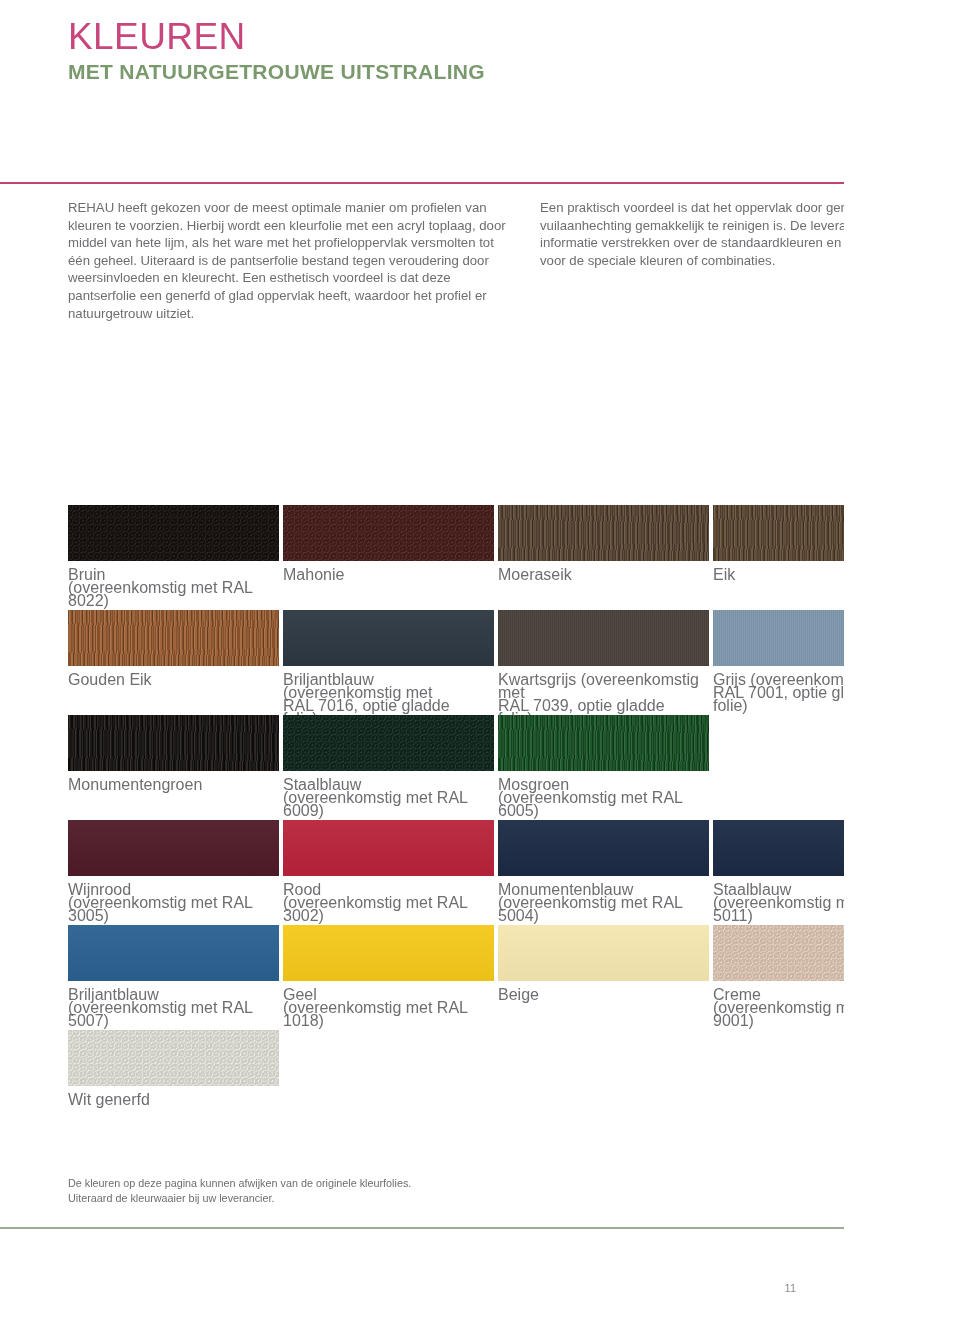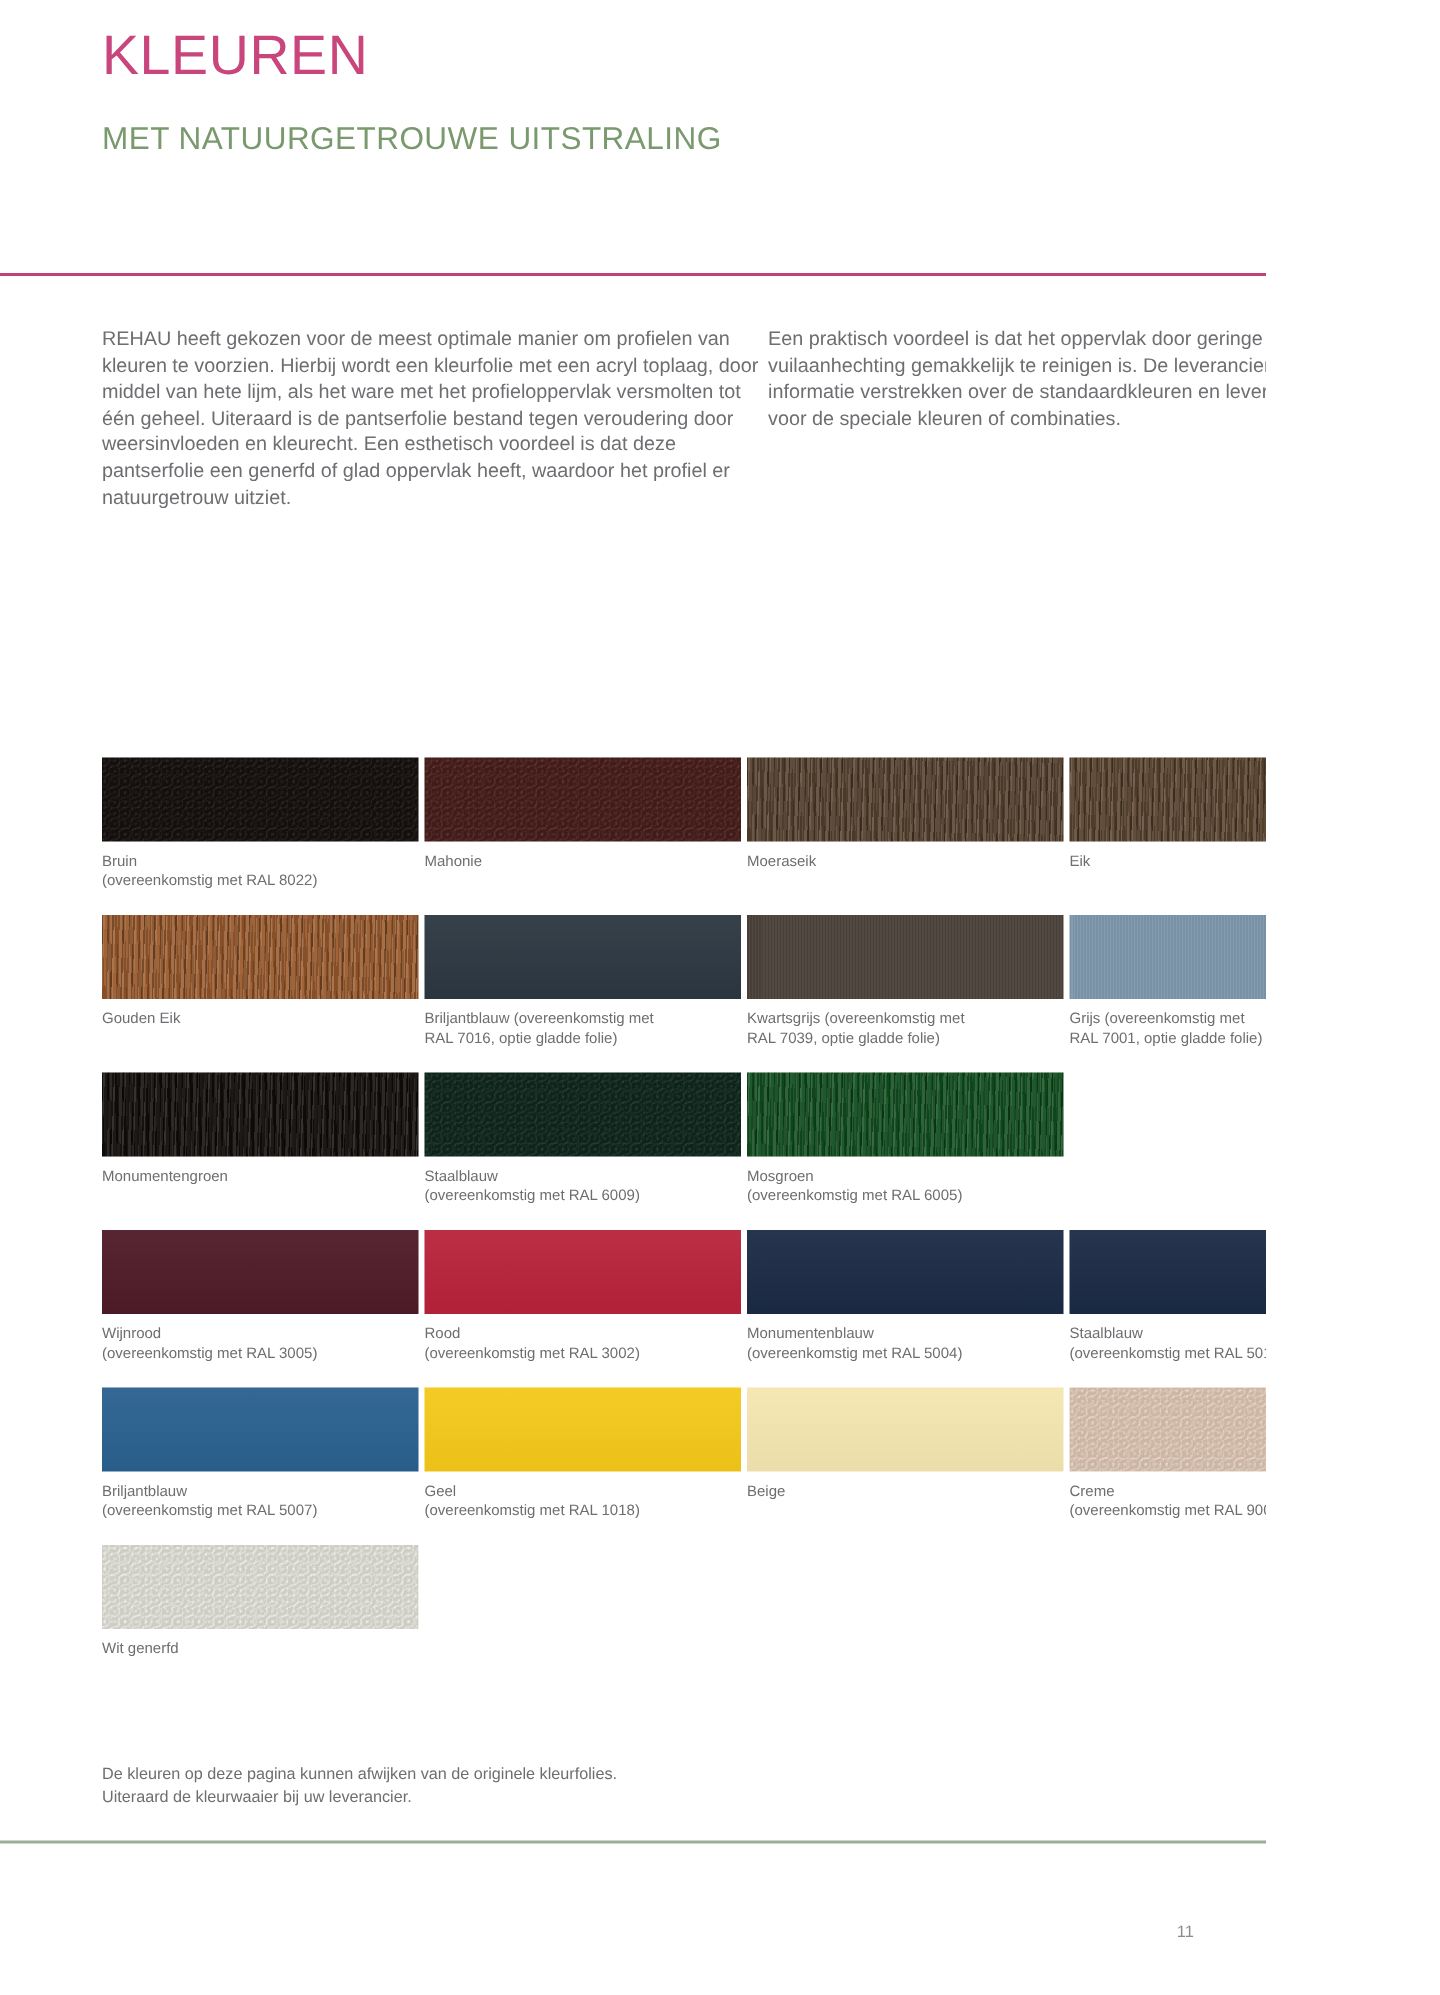--- a/index.html
+++ b/index.html
@@ -26,23 +26,23 @@
     top: 18px;
   }
   .title {
     font-size: 37px;
     font-weight: normal;
     letter-spacing: 0.4px;
     color: #c8467c;
     line-height: 1.0;
   }
   .subtitle {
-    margin-top: 27px;
+    margin-top: 6px;
     font-size: 21px;
-    font-weight: normal;
+    font-weight: bold;
     letter-spacing: 0.3px;
     color: #7a9a6e;
     line-height: 1.0;
   }
 
   .rule-top {
     position: absolute;
     left: 0;
     top: 182px;
     width: 960px;
@@ -56,23 +56,24 @@
     top: 1227px;
     width: 960px;
     height: 2px;
     background: #9aae93;
   }
 
   
   .intro {
     position: absolute;
     left: 68px;
-    top: 217px;
+    top: 199px;
     width: 844px;
     display: flex;
+    gap: 28px;
   }
   .intro-col {
     width: 444px;
     font-size: 13.2px;
     line-height: 17.6px;
     color: #6d6e71;
     text-align: left;
   }
   .intro-col.right { width: 372px; }
   .intro-col p { margin: 0; }
@@ -97,21 +98,21 @@
     height: 56px;
     position: relative;
     overflow: hidden;
   }
   .swatch .grain {
     position: absolute;
     inset: 0;
   }
   .slabel {
     margin-top: 7px;
-    font-size: 10px;
+    font-size: 16px;
     line-height: 13px;
     color: #6d6e71;
     width: 205px;
   }
   .slabel .l2 { display: block; }
 
   
   .grain.wood {
     background-image:
       repeating-linear-gradient(92deg,

